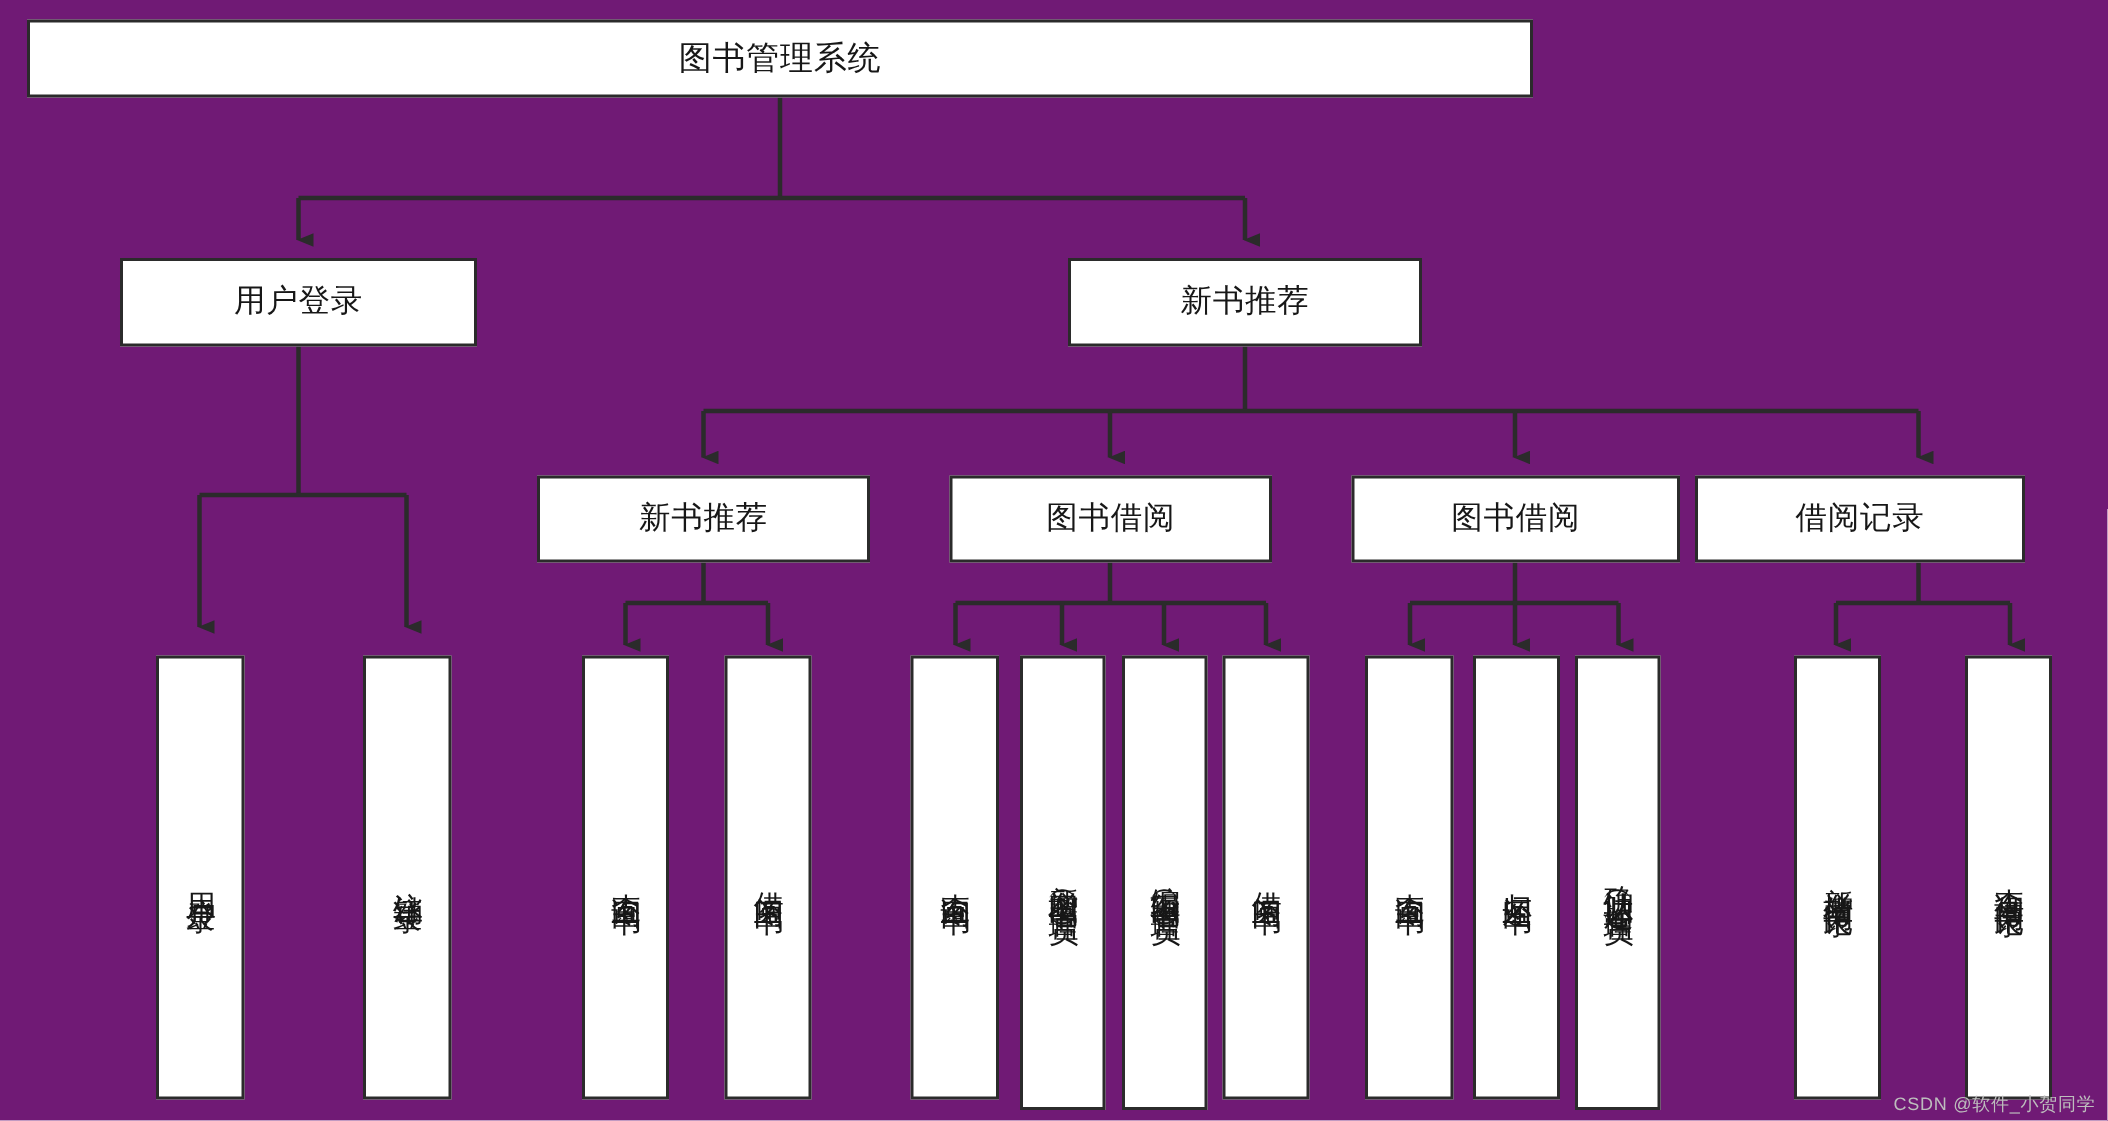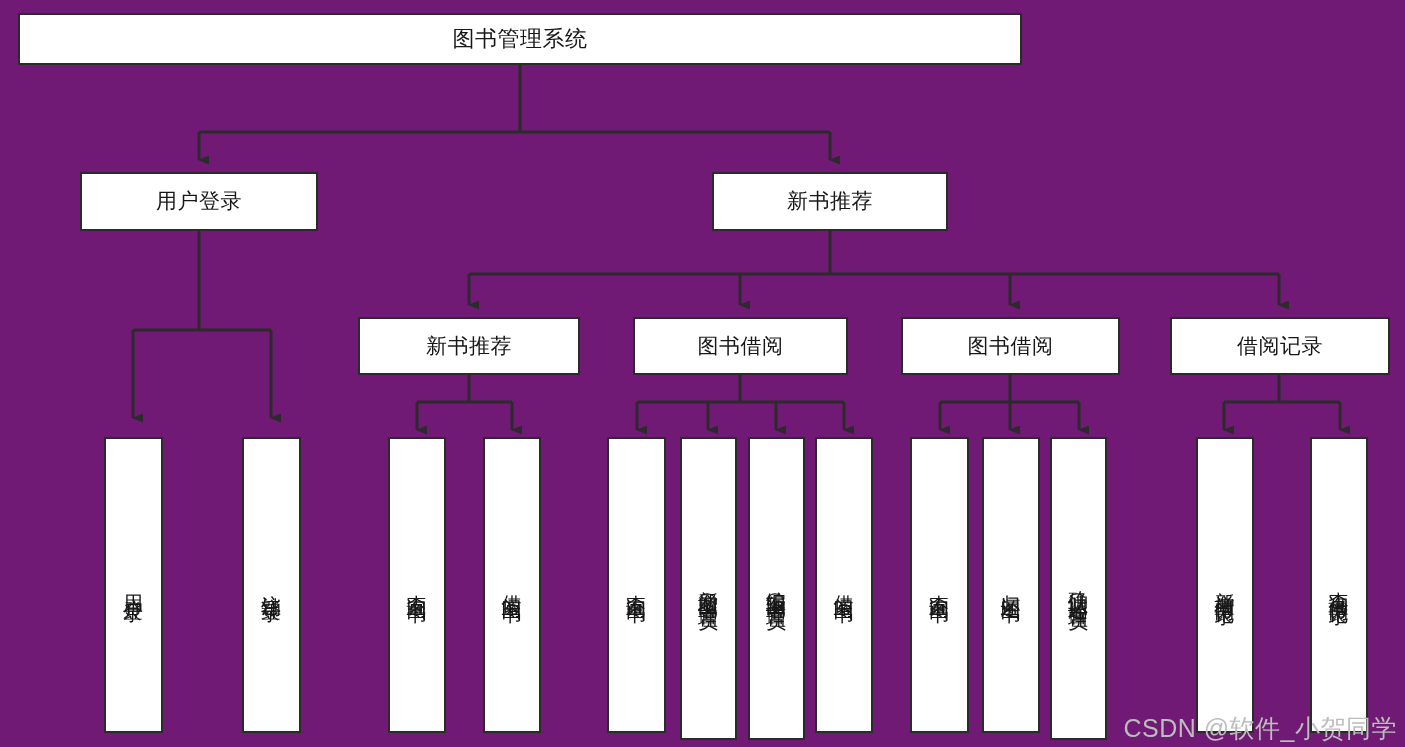--- a/index.html
+++ b/index.html
@@ -57,21 +57,21 @@
     letter-spacing: 3px;
     line-height: 1.0;
     white-space: nowrap;
     height: auto;
   }
   .vcenter { display: flex; flex-direction: column; justify-content: center; height: 100%; }
   .wm {
     position: absolute;
     right: 8px;
     bottom: 2px;
-    font-size: 25px;
+    font-size: 12px;
     color: #bdbdbd;
     white-space: nowrap;
     letter-spacing: 0.5px;
     margin-top: 44px;
   }
 </style>
 </head>
 <body>
 
 <div id="canvas">
@@ -142,21 +142,21 @@
 
   <div class="node" style="left:358px; top:317px; width:222px; height:58px;">
     <span class="label">新书推荐</span>
   </div>
   <div class="node" style="left:633px; top:317px; width:215px; height:58px;">
     <span class="label">图书借阅</span>
   </div>
   <div class="node" style="left:901px; top:317px; width:219px; height:58px;">
     <span class="label">图书借阅</span>
   </div>
-  <div class="node" style="left:1170px; top:317px; width:220px; height:58px;">
+  <div class="node" style="left:1130px; top:317px; width:220px; height:58px;">
     <span class="label">借阅记录</span>
   </div>
 
   <div class="node node-vert" style="left:104px; top:437px; width:59px; height:296px;">
     <span class="vcenter">
       <span class="label">用户登录</span>
     </span>
   </div>
 
   <div class="node node-vert" style="left:242px; top:437px; width:59px; height:296px;">

